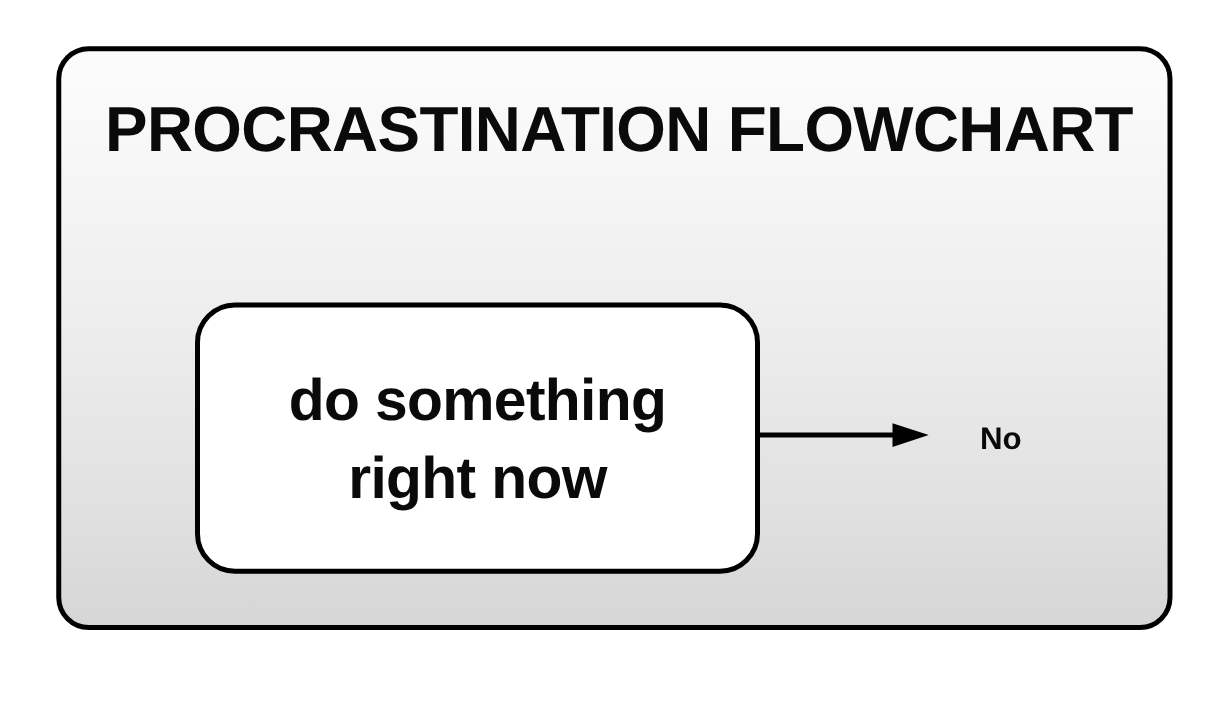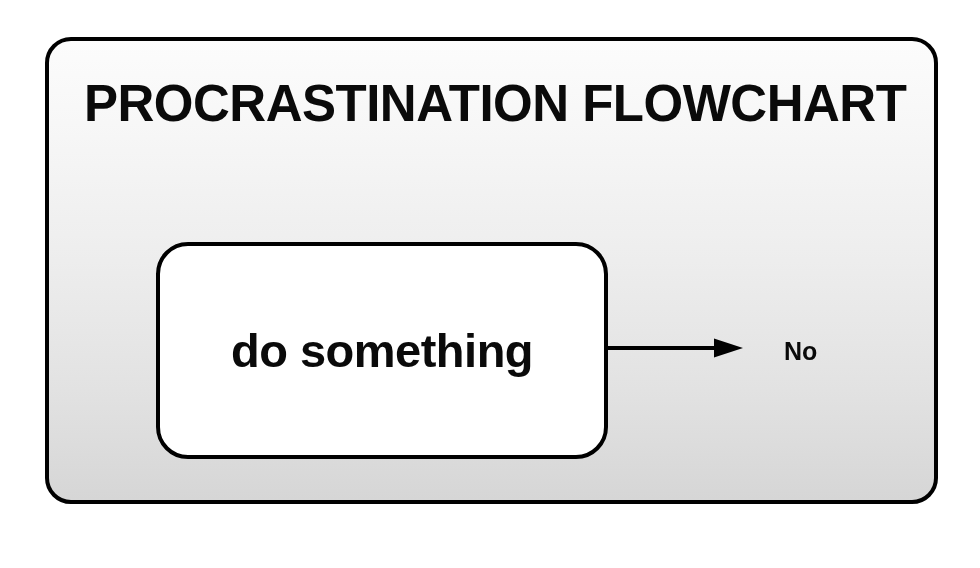--- a/index.html
+++ b/index.html
@@ -110,20 +110,21 @@
 <body>
 
 <div id="canvas">
 
   <div id="outer-frame">
 
     <div id="chart-title">PROCRASTINATION FLOWCHART</div>
 
     <div id="decision-node">
       <div class="node-line">do something</div>
+      <div class="node-line">right now</div>
     </div>
 
     <div id="edge-no">
       <svg viewBox="0 0 135 26" xmlns="http://www.w3.org/2000/svg">
         <line x1="0" y1="13" x2="115" y2="13" stroke="#000000" stroke-width="4"></line>
         <polygon points="106,3.5 135,13 106,22.5" fill="#000000"></polygon>
       </svg>
     </div>
 
     <div id="edge-label-no">No</div>

